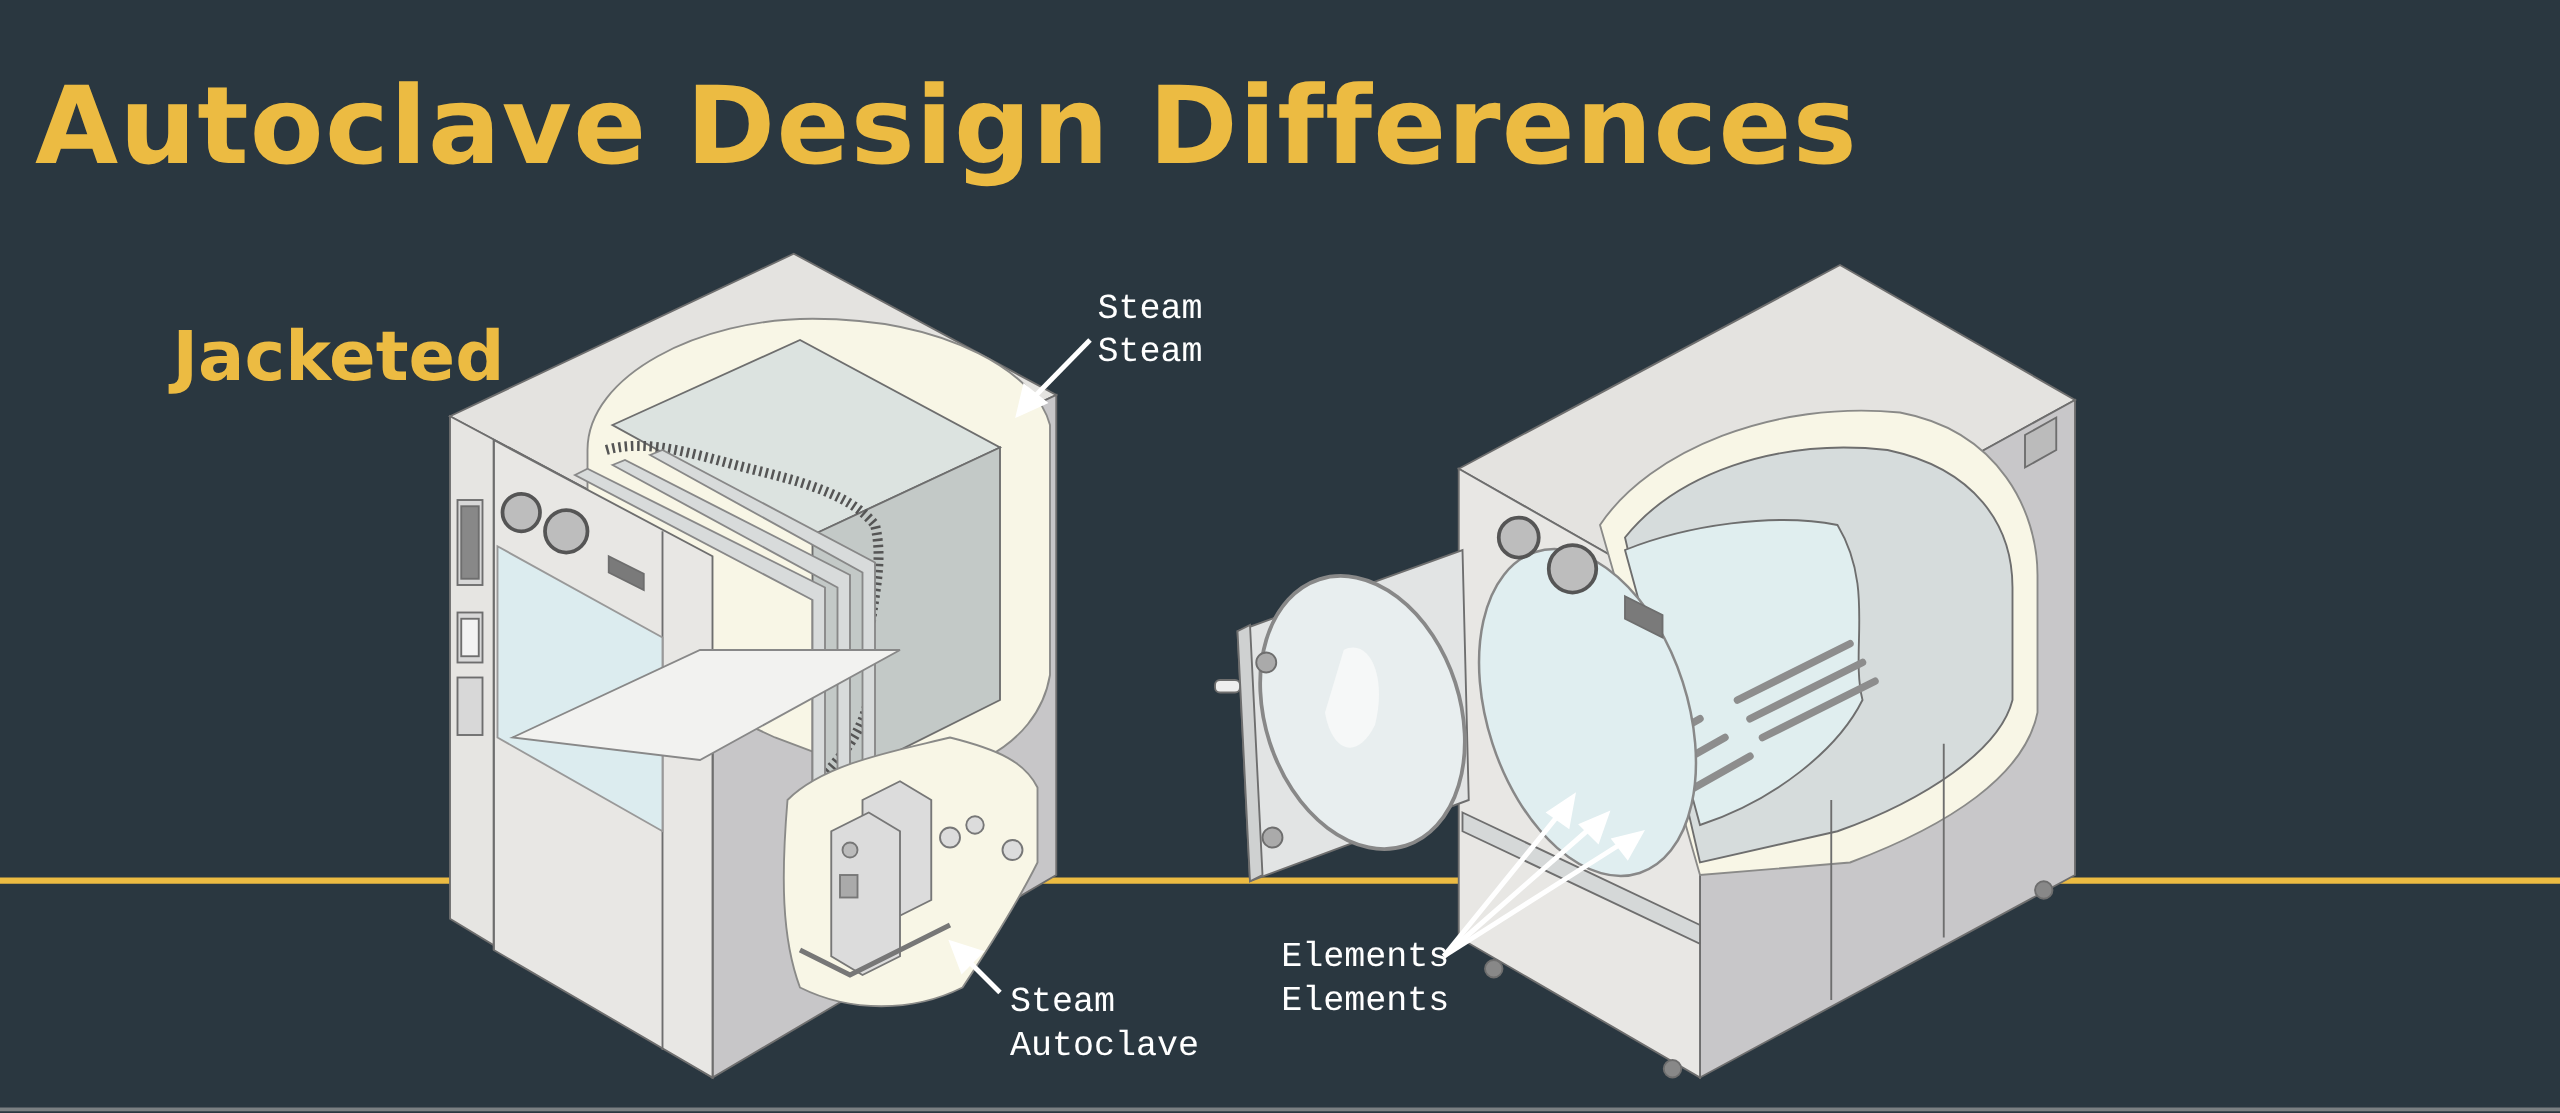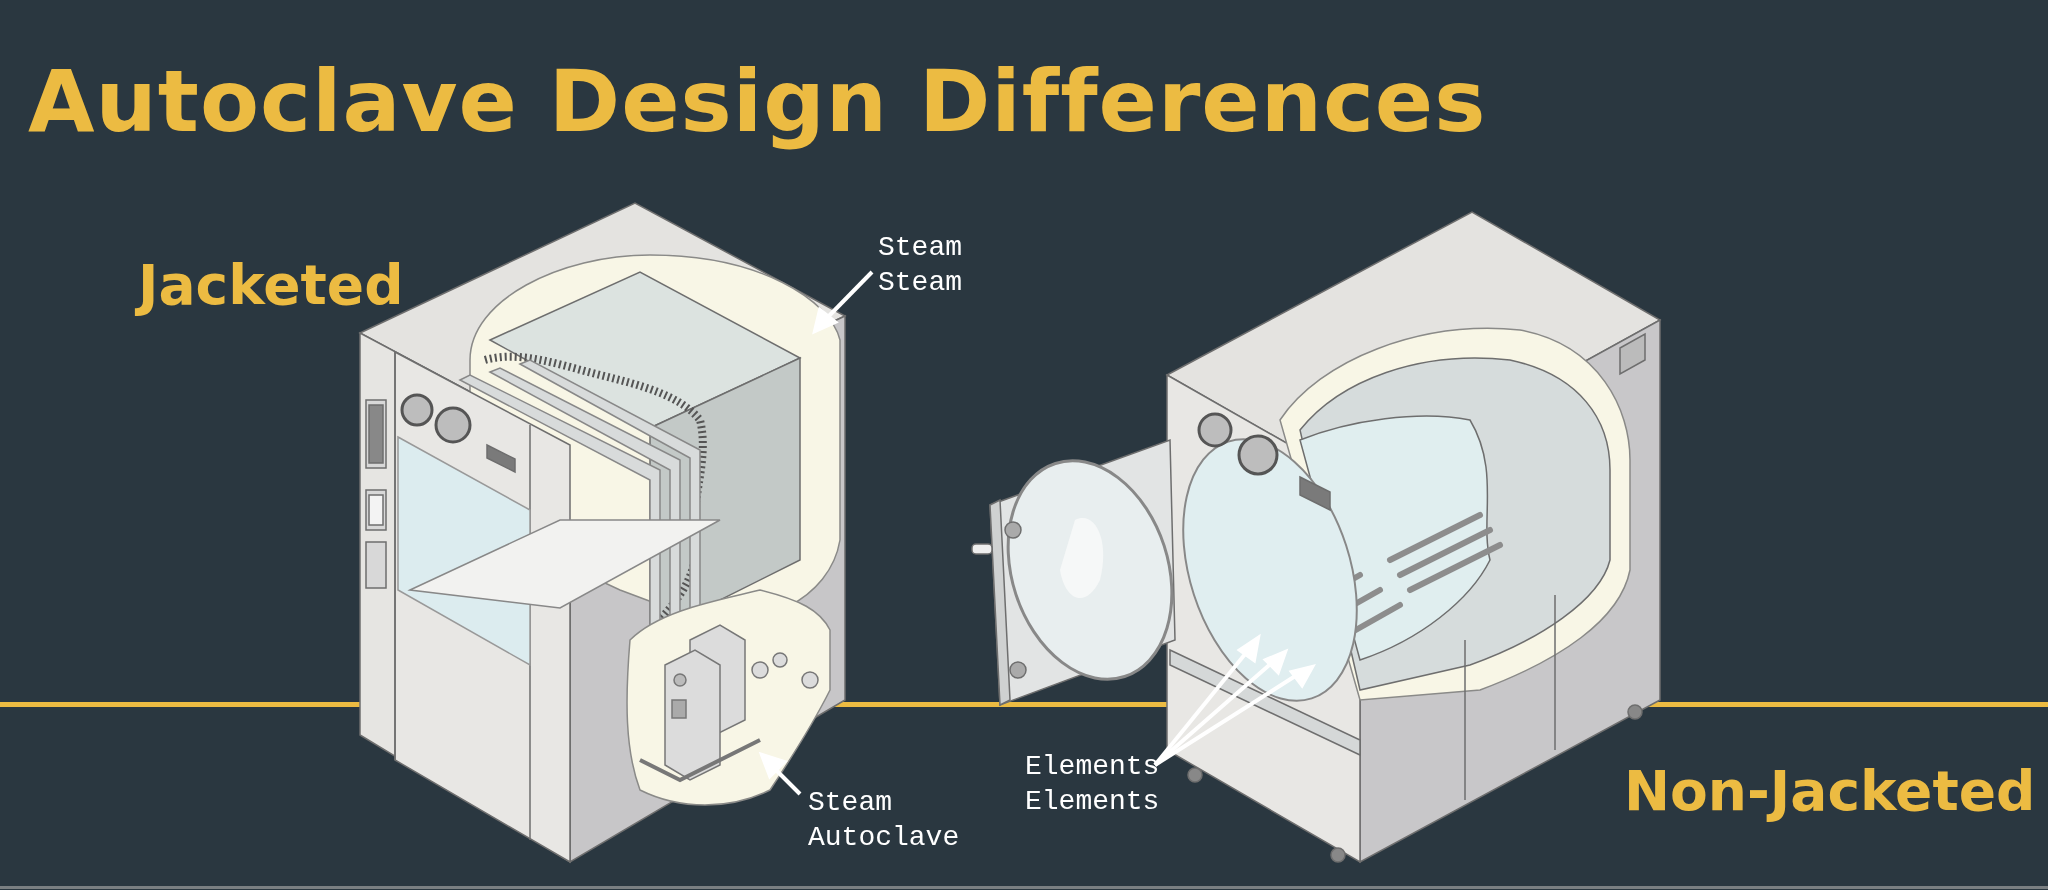--- a/index.html
+++ b/index.html
@@ -157,21 +157,20 @@
       <line x1="1155" y1="765" x2="1275" y2="660"></line>
       <polygon points="1285,652 1278,672 1266,660"></polygon>
       <line x1="1155" y1="765" x2="1300" y2="673"></line>
       <polygon points="1312,667 1302,685 1292,672"></polygon>
     </g>
   </svg>
 
   <h1 class="title">Autoclave Design Differences</h1>
 
   <div class="section-label" style="left:138px; top:258px;">Jacketed</div>
-  <div class="section-label" style="left:1624px; top:764px;">Non-Jacketed</div>
 
   <div class="callout" style="left:878px; top:230px;">
     <span>Steam</span>
     <span>Steam</span>
   </div>
 
   <div class="callout" style="left:808px; top:785px;">
     <span>Steam</span>
     <span>Autoclave</span>
   </div>

